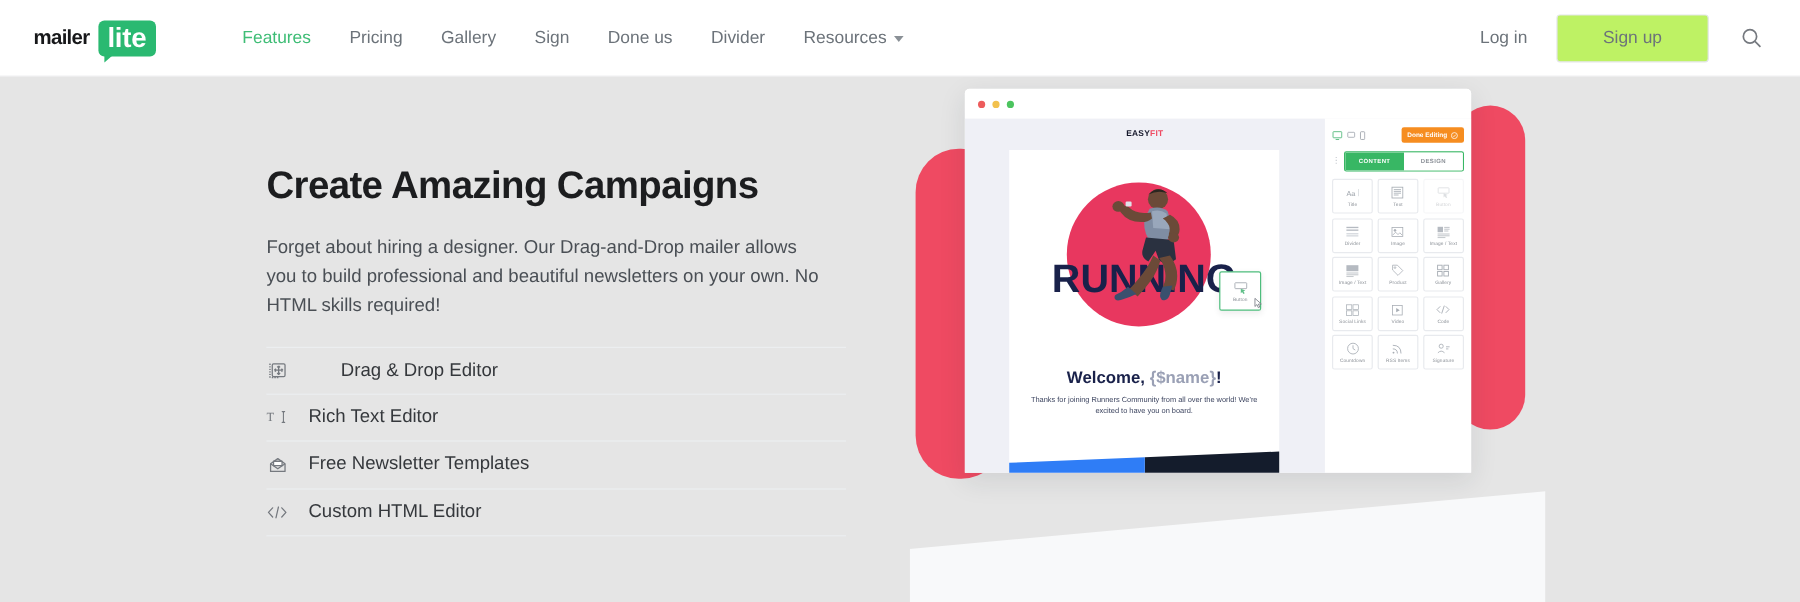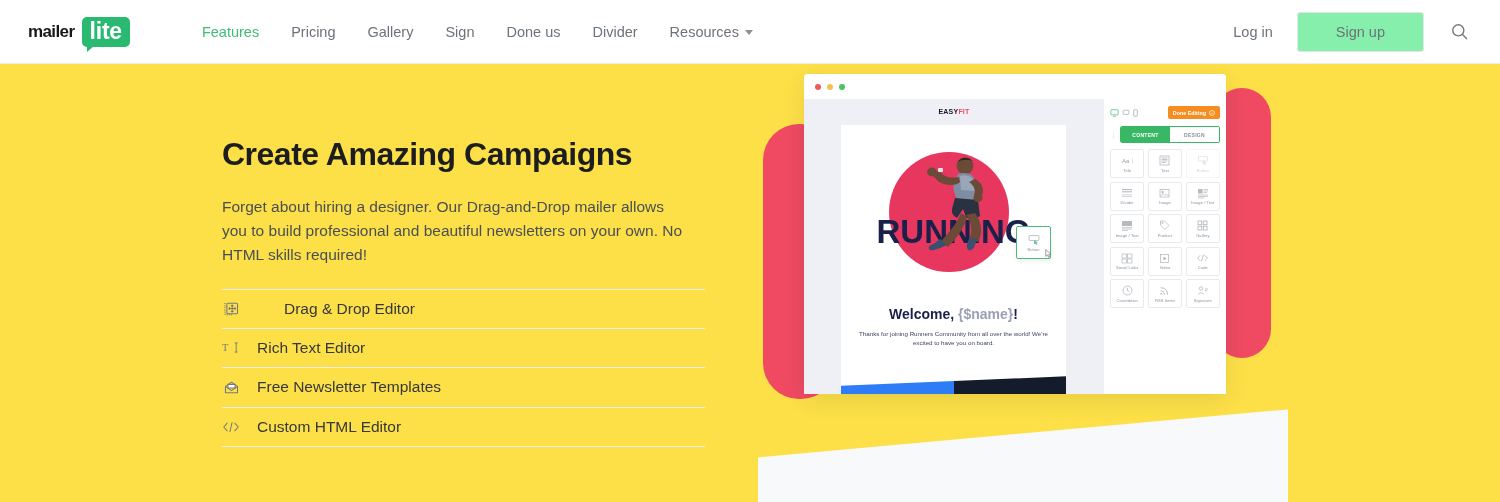--- a/index.html
+++ b/index.html
@@ -89,39 +89,39 @@
   }
   .login-link {
     font-size: 14.5px;
     color: #6c737a;
     padding: 6px 18px;
     cursor: pointer;
   }
   .signup-btn {
     font-size: 14.5px;
     color: #6c737a;
-    background: #86efac;
+    background: #bef264;
     border: 1px solid #e3e5e8;
     border-radius: 3px;
     padding: 11px 38px;
     cursor: pointer;
     margin-left: 6px;
   }
   .search-btn {
     margin-left: 22px;
     width: 26px; height: 26px;
     cursor: pointer;
     display: flex; align-items: center; justify-content: center;
   }
 
   
   .hero {
     position: relative;
     height: 438px;
-    background: #fde047;
+    background: #e5e5e5;
     overflow: hidden;
   }
   .hero-inner {
     position: relative;
     width: 1500px;
     height: 438px;
   }
 
   .hero-copy {
     position: absolute;

